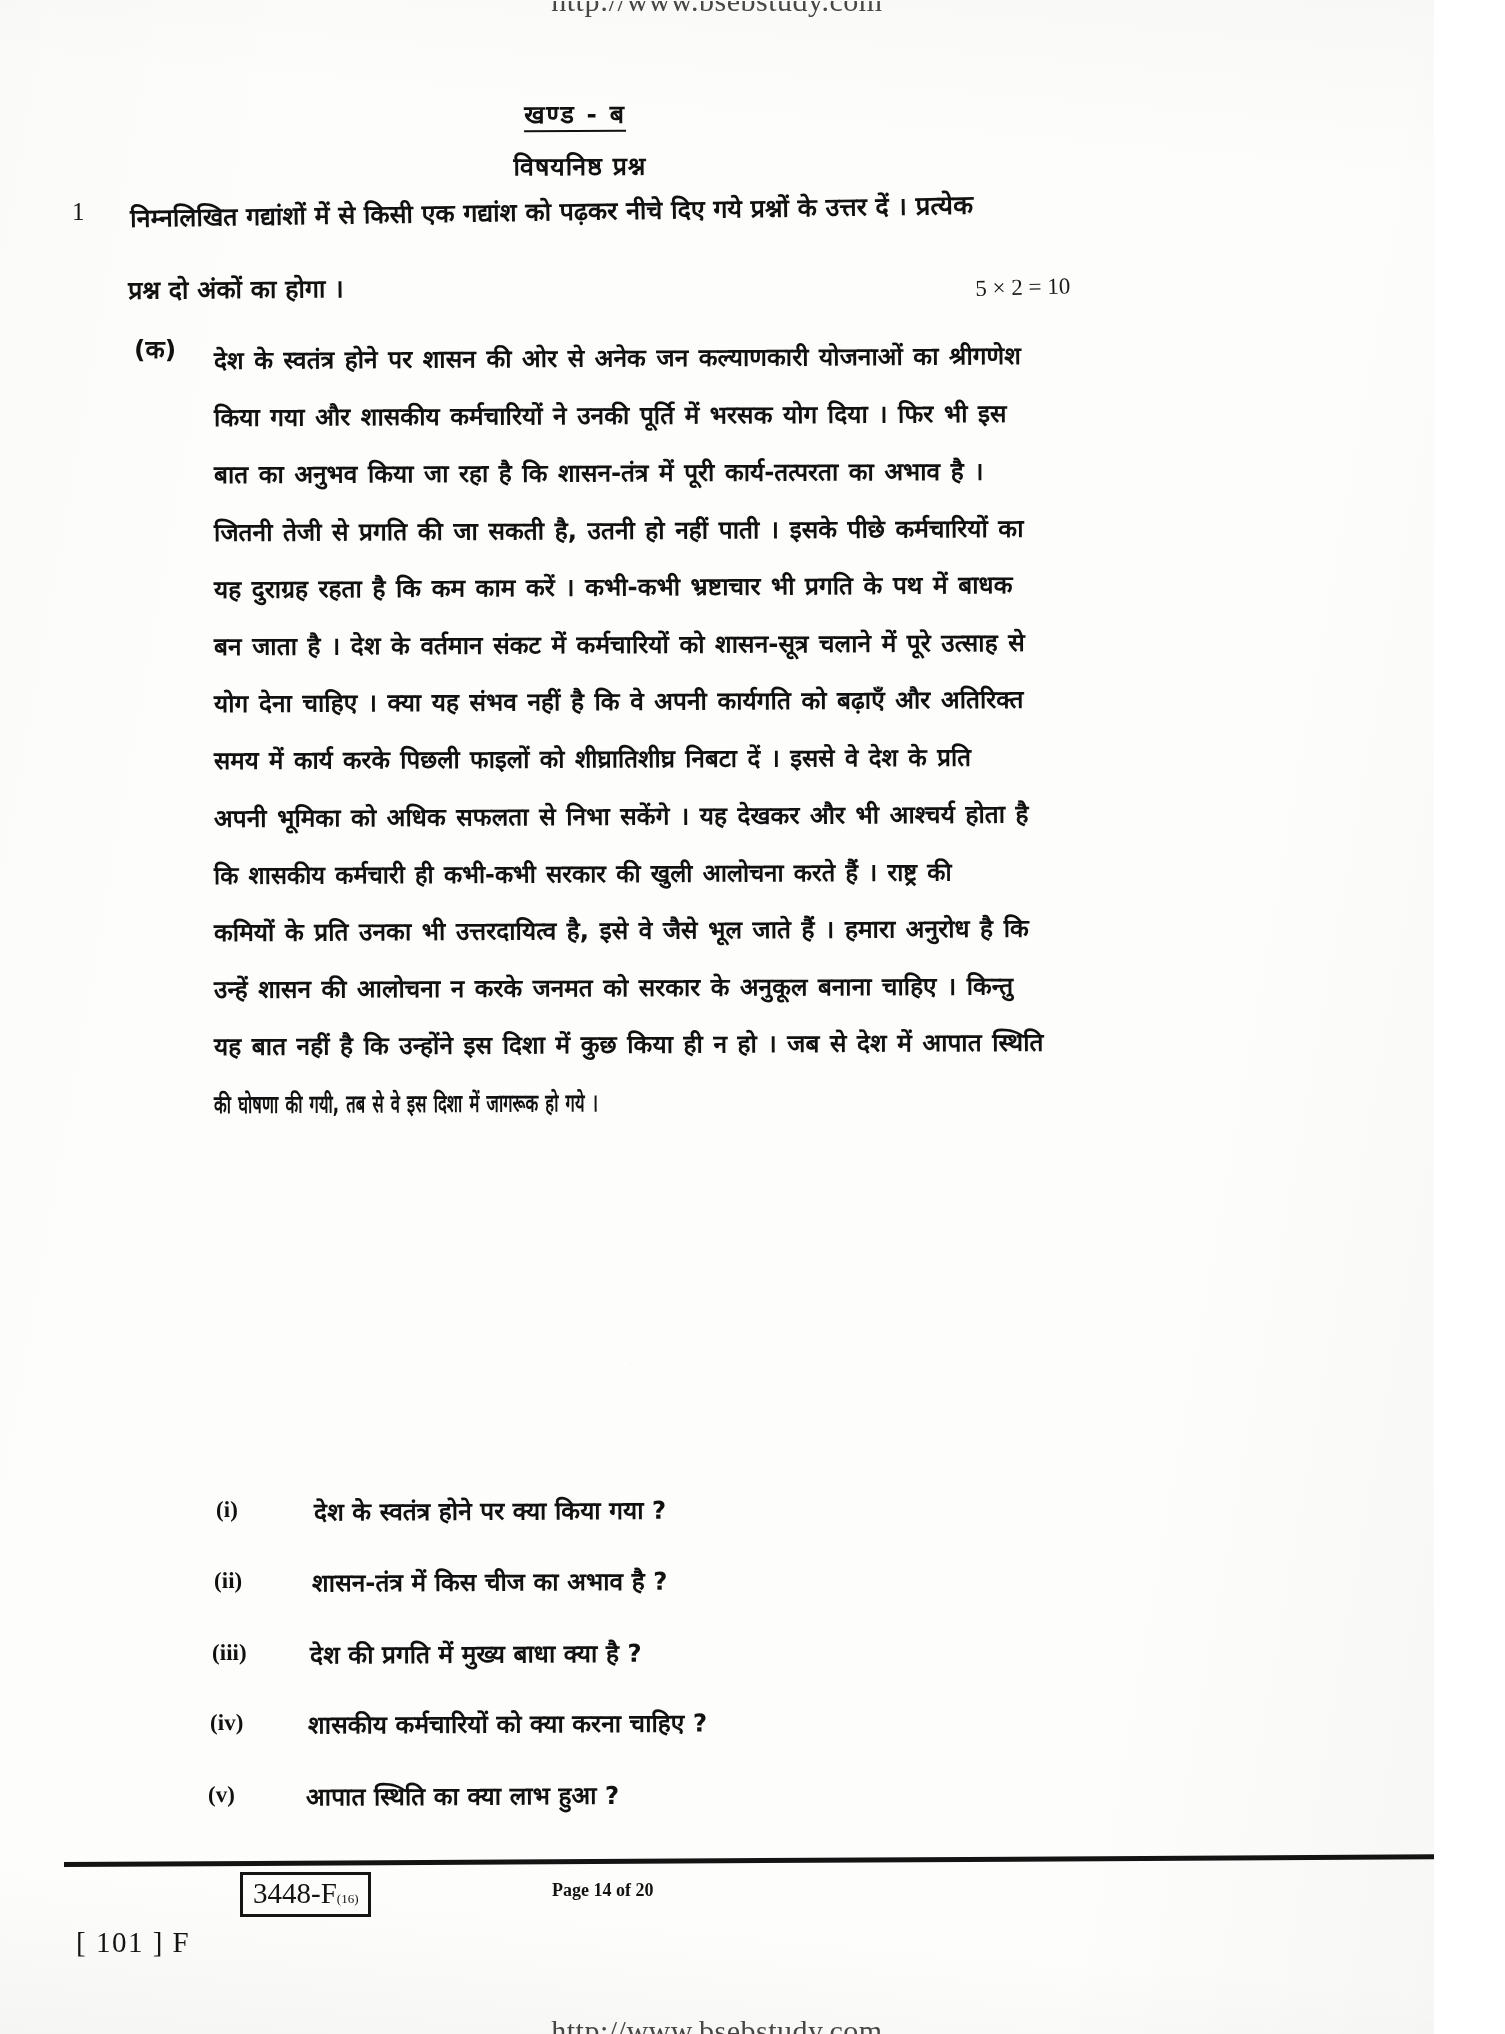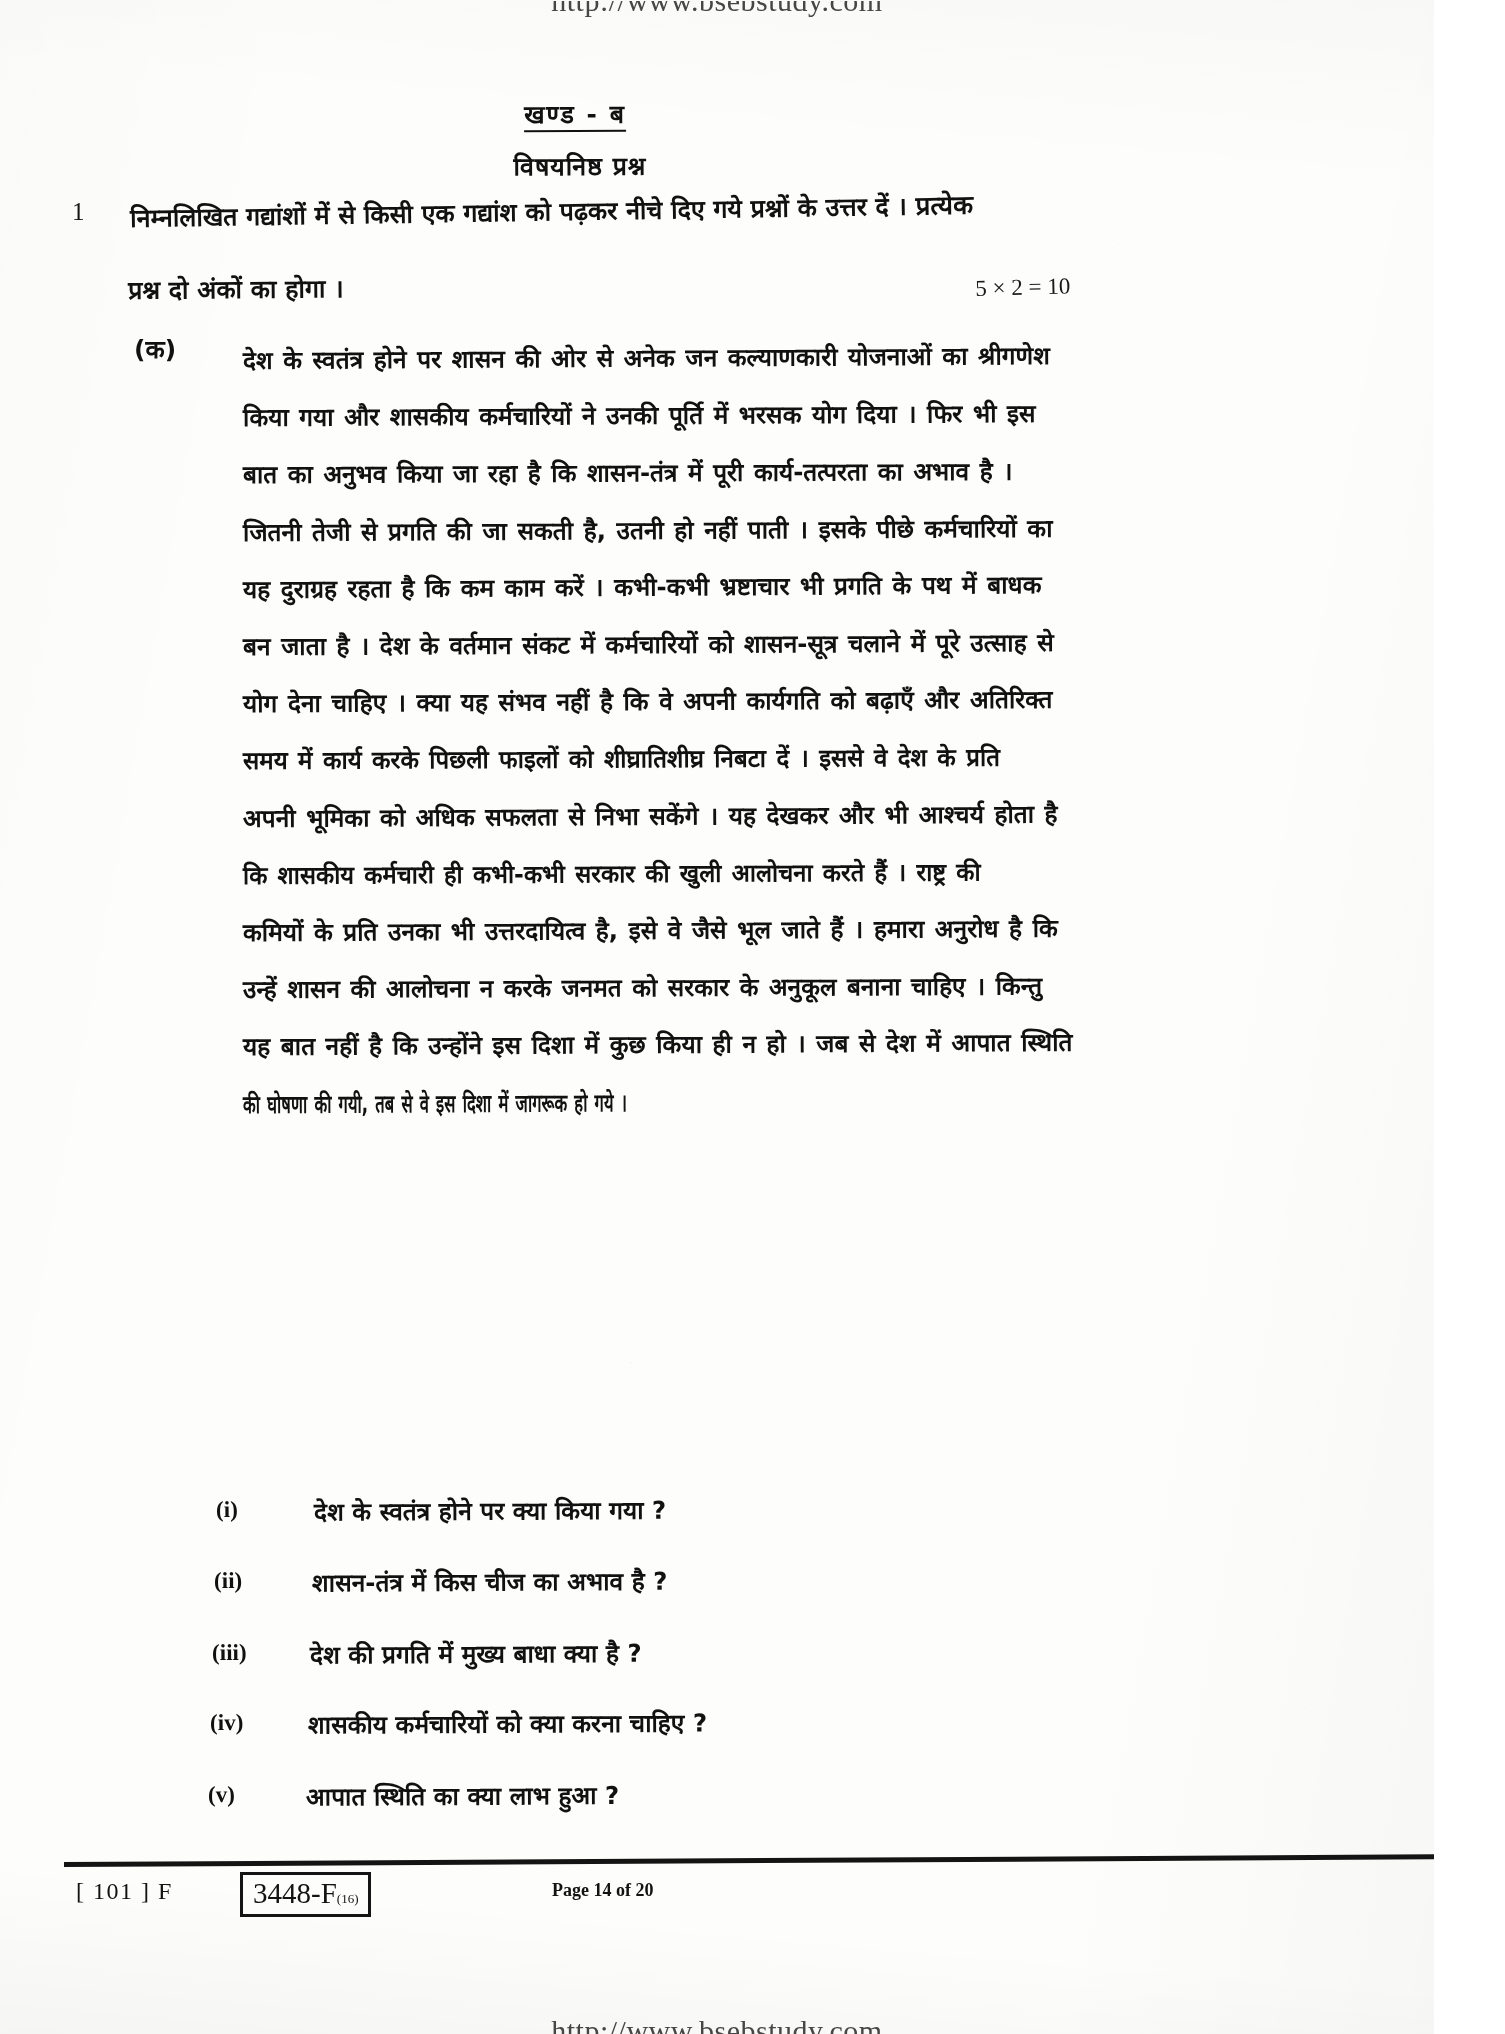--- a/index.html
+++ b/index.html
@@ -137,21 +137,20 @@
   .passage {
     position: absolute;
     left: 214px;
     top: 332px;
     width: 900px;
     font-size: 24.5px;
     line-height: 57.2px;
     text-align: justify;
     text-align-last: left;
     word-spacing: 2px;
-    margin-left: 29px;
   }
   .passage .ln {
     display: block;
     white-space: nowrap;
   }
   .passage .ln.sk { transform-origin: left center; }
 
   
   .subq {
     position: absolute;
@@ -180,23 +179,23 @@
     top: 1862px;
     width: 1376px;
     height: 5px;
     background: #141414;
     transform: rotate(-0.32deg);
     transform-origin: left center;
   }
   .footer-left {
     position: absolute;
     left: 76px;
-    top: 1878px;
-    font-family: "Liberation Serif", serif;
-    font-size: 24px;
+    top: 1926px;
+    font-family: "Liberation Serif", serif;
+    font-size: 29px;
     color: #131313;
     letter-spacing: 1.5px;
     white-space: nowrap;
   }
   .code-box {
     position: absolute;
     left: 240px;
     top: 1872px;
     border: 3px solid #141414;
     padding: 2px 10px 4px 10px;

